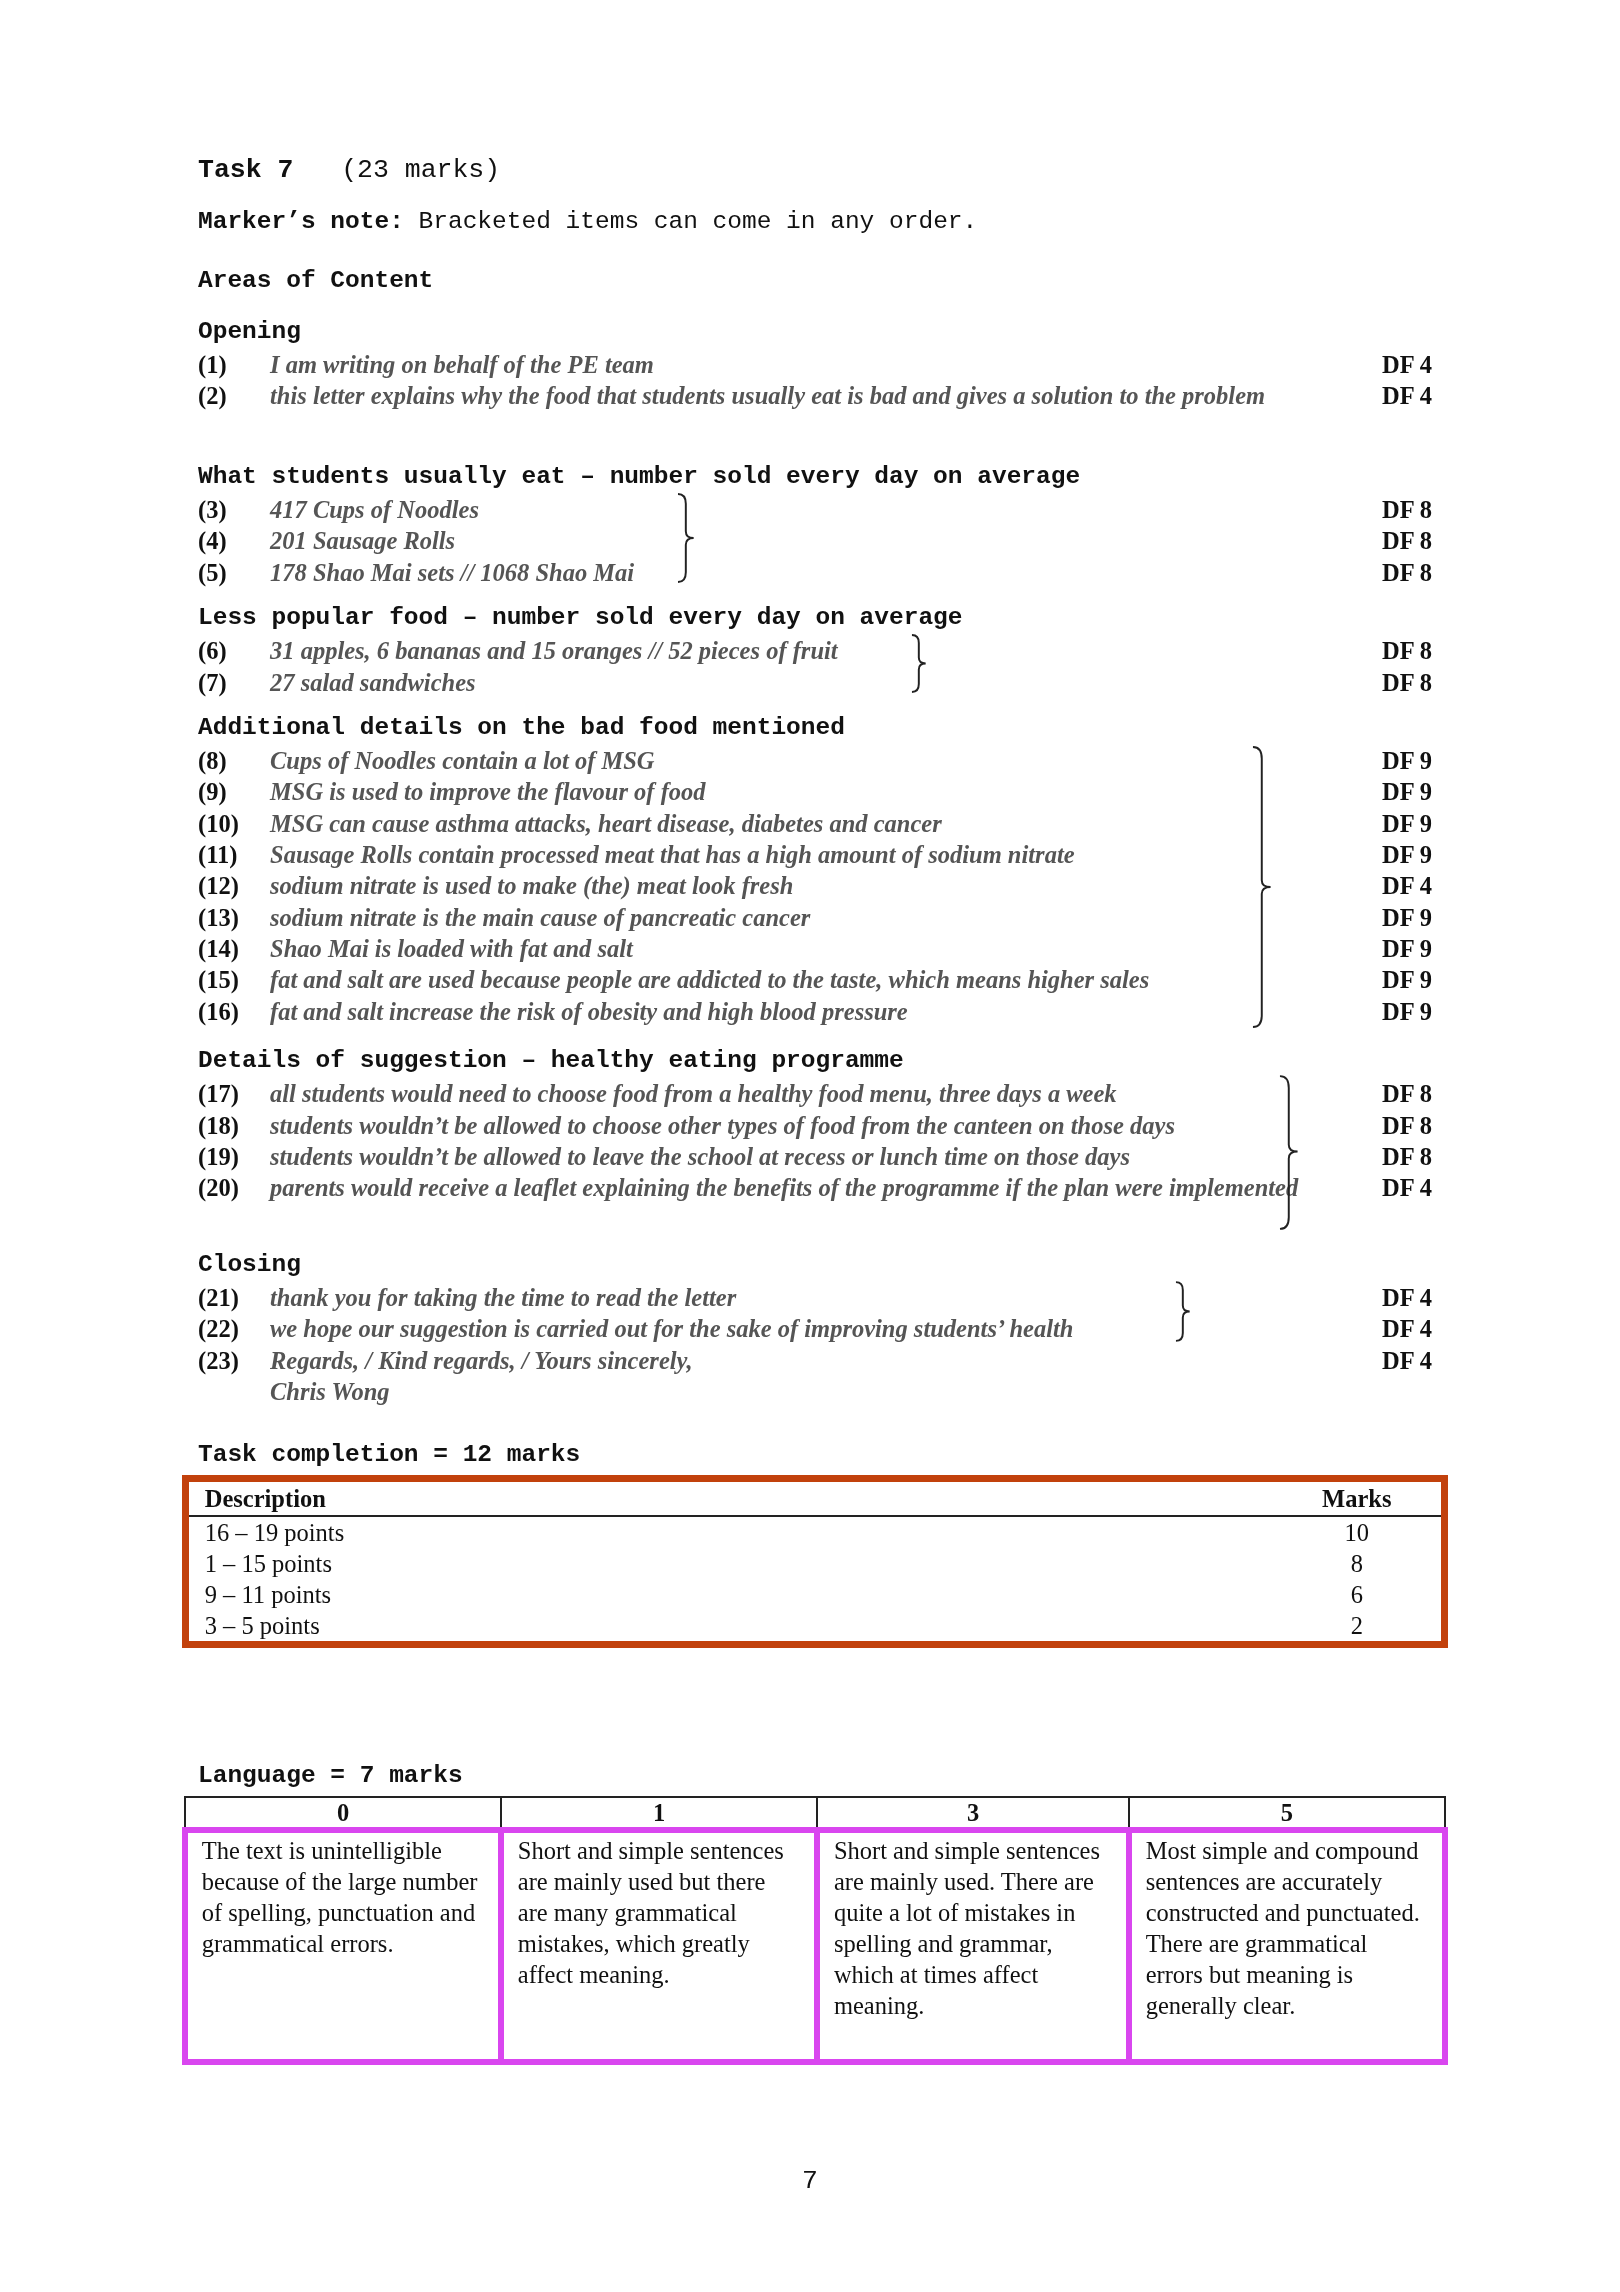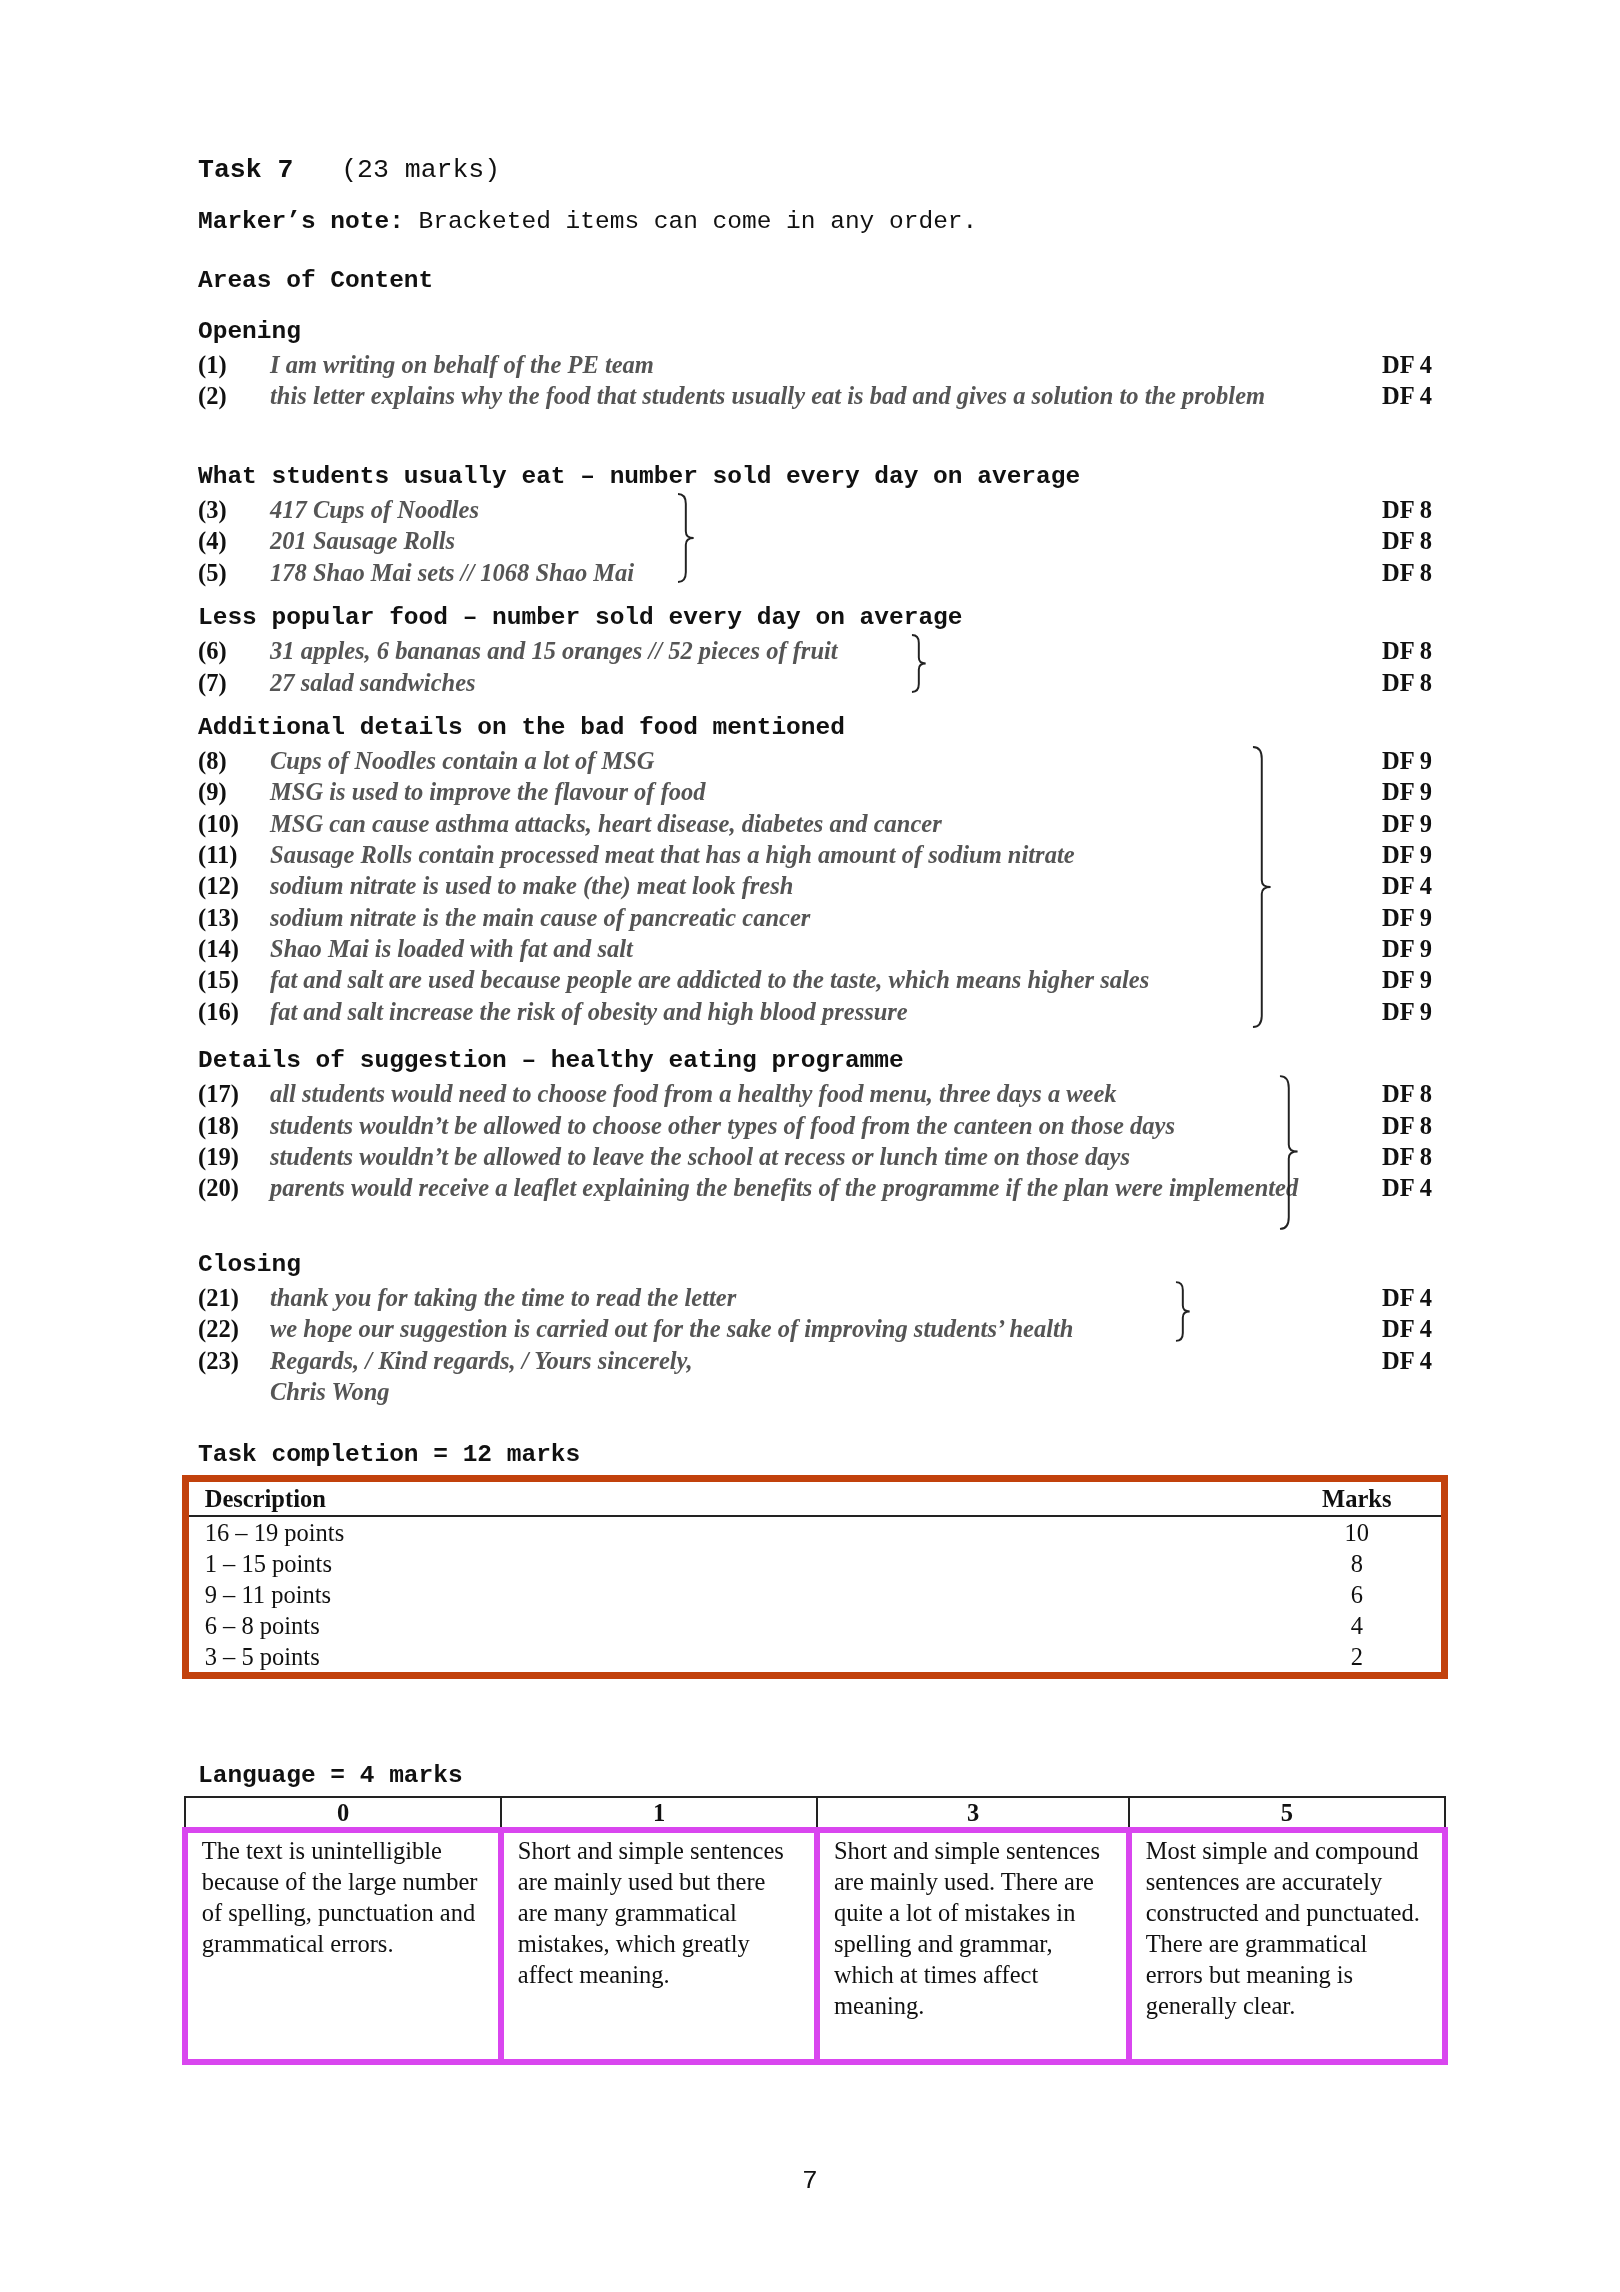--- a/index.html
+++ b/index.html
@@ -212,31 +212,27 @@
         </tr>
       <tr>
           <td>1 – 15 points</td>
           <td class="mk">8</td>
         </tr>
       <tr>
           <td>9 – 11 points</td>
           <td class="mk">6</td>
         </tr>
       <tr>
-          <td>6 – 8 points</td>
-          <td class="mk">4</td>
-        </tr>
-      <tr>
           <td>3 – 5 points</td>
           <td class="mk">2</td>
         </tr>
     </tbody>
   </table>
 
-  <div class="abs h" style="top:1762px;">Language = 4 marks</div>
+  <div class="abs h" style="top:1762px;">Language = 7 marks</div>
   <table class="lang">
     <colgroup>
       <col style="width:318px">
         <col style="width:318px">
         <col style="width:314px">
         <col style="width:318px">
     </colgroup>
     <thead>
       <tr>
         <th>0</th>

